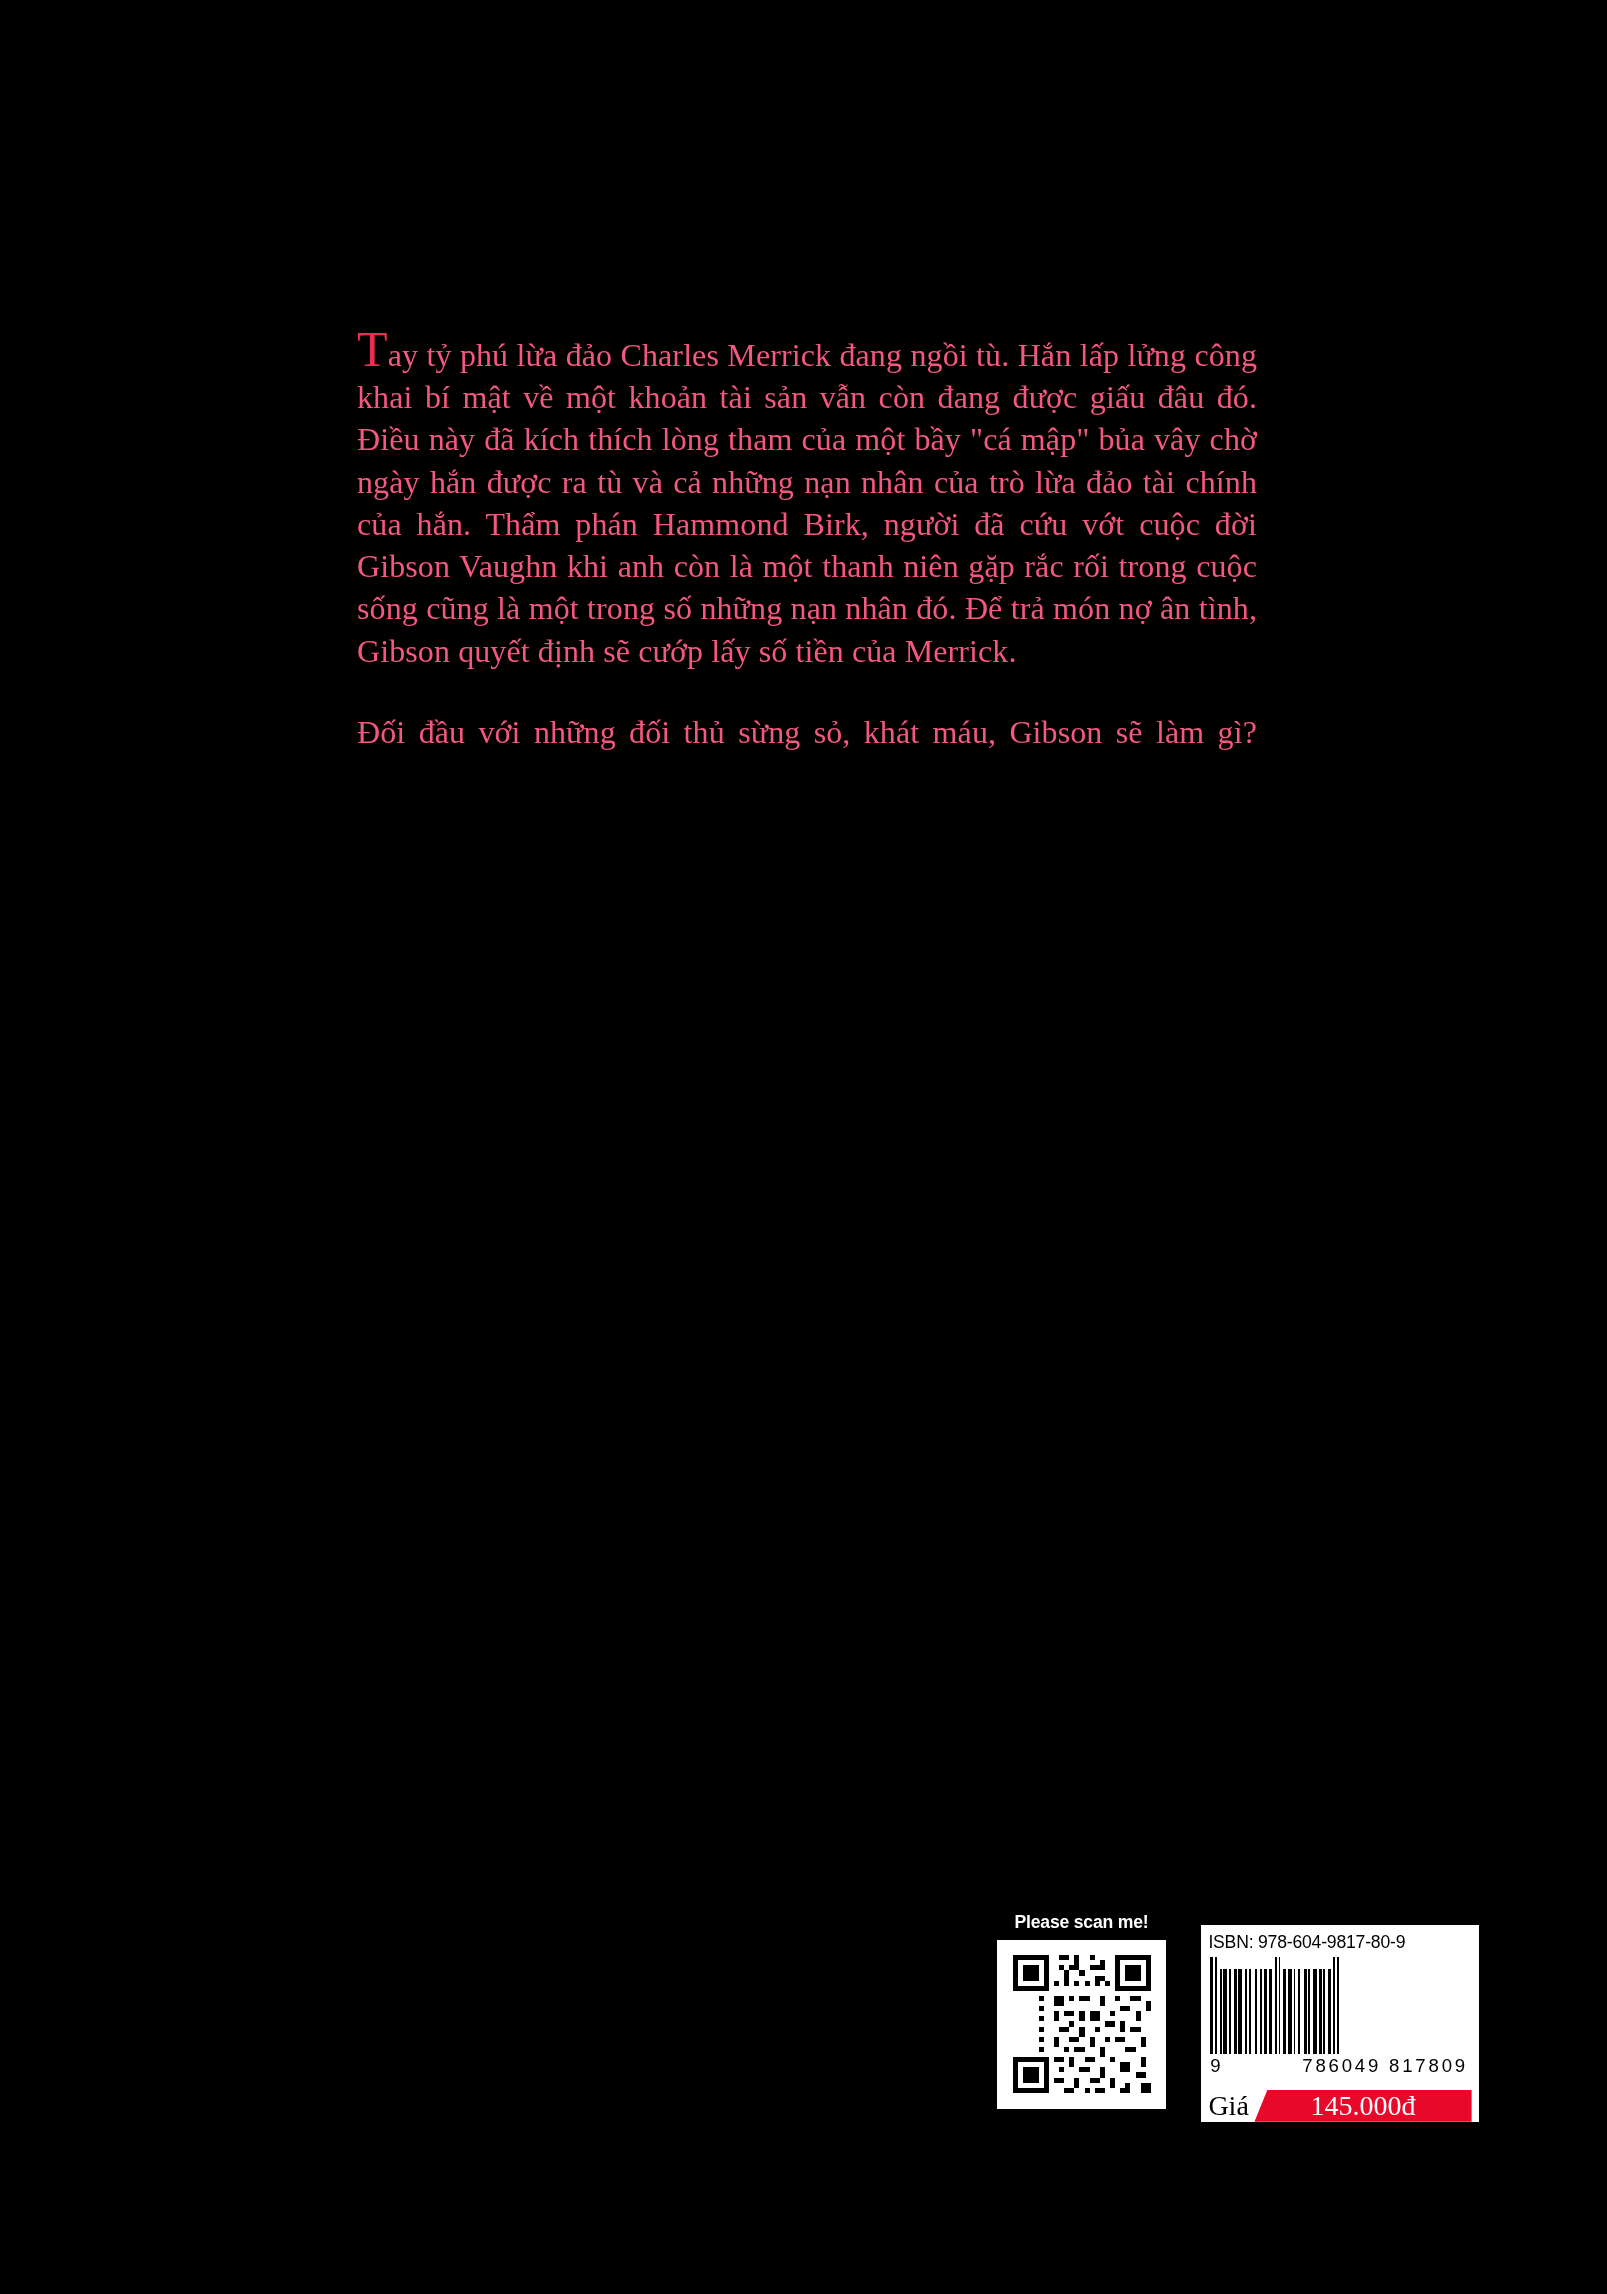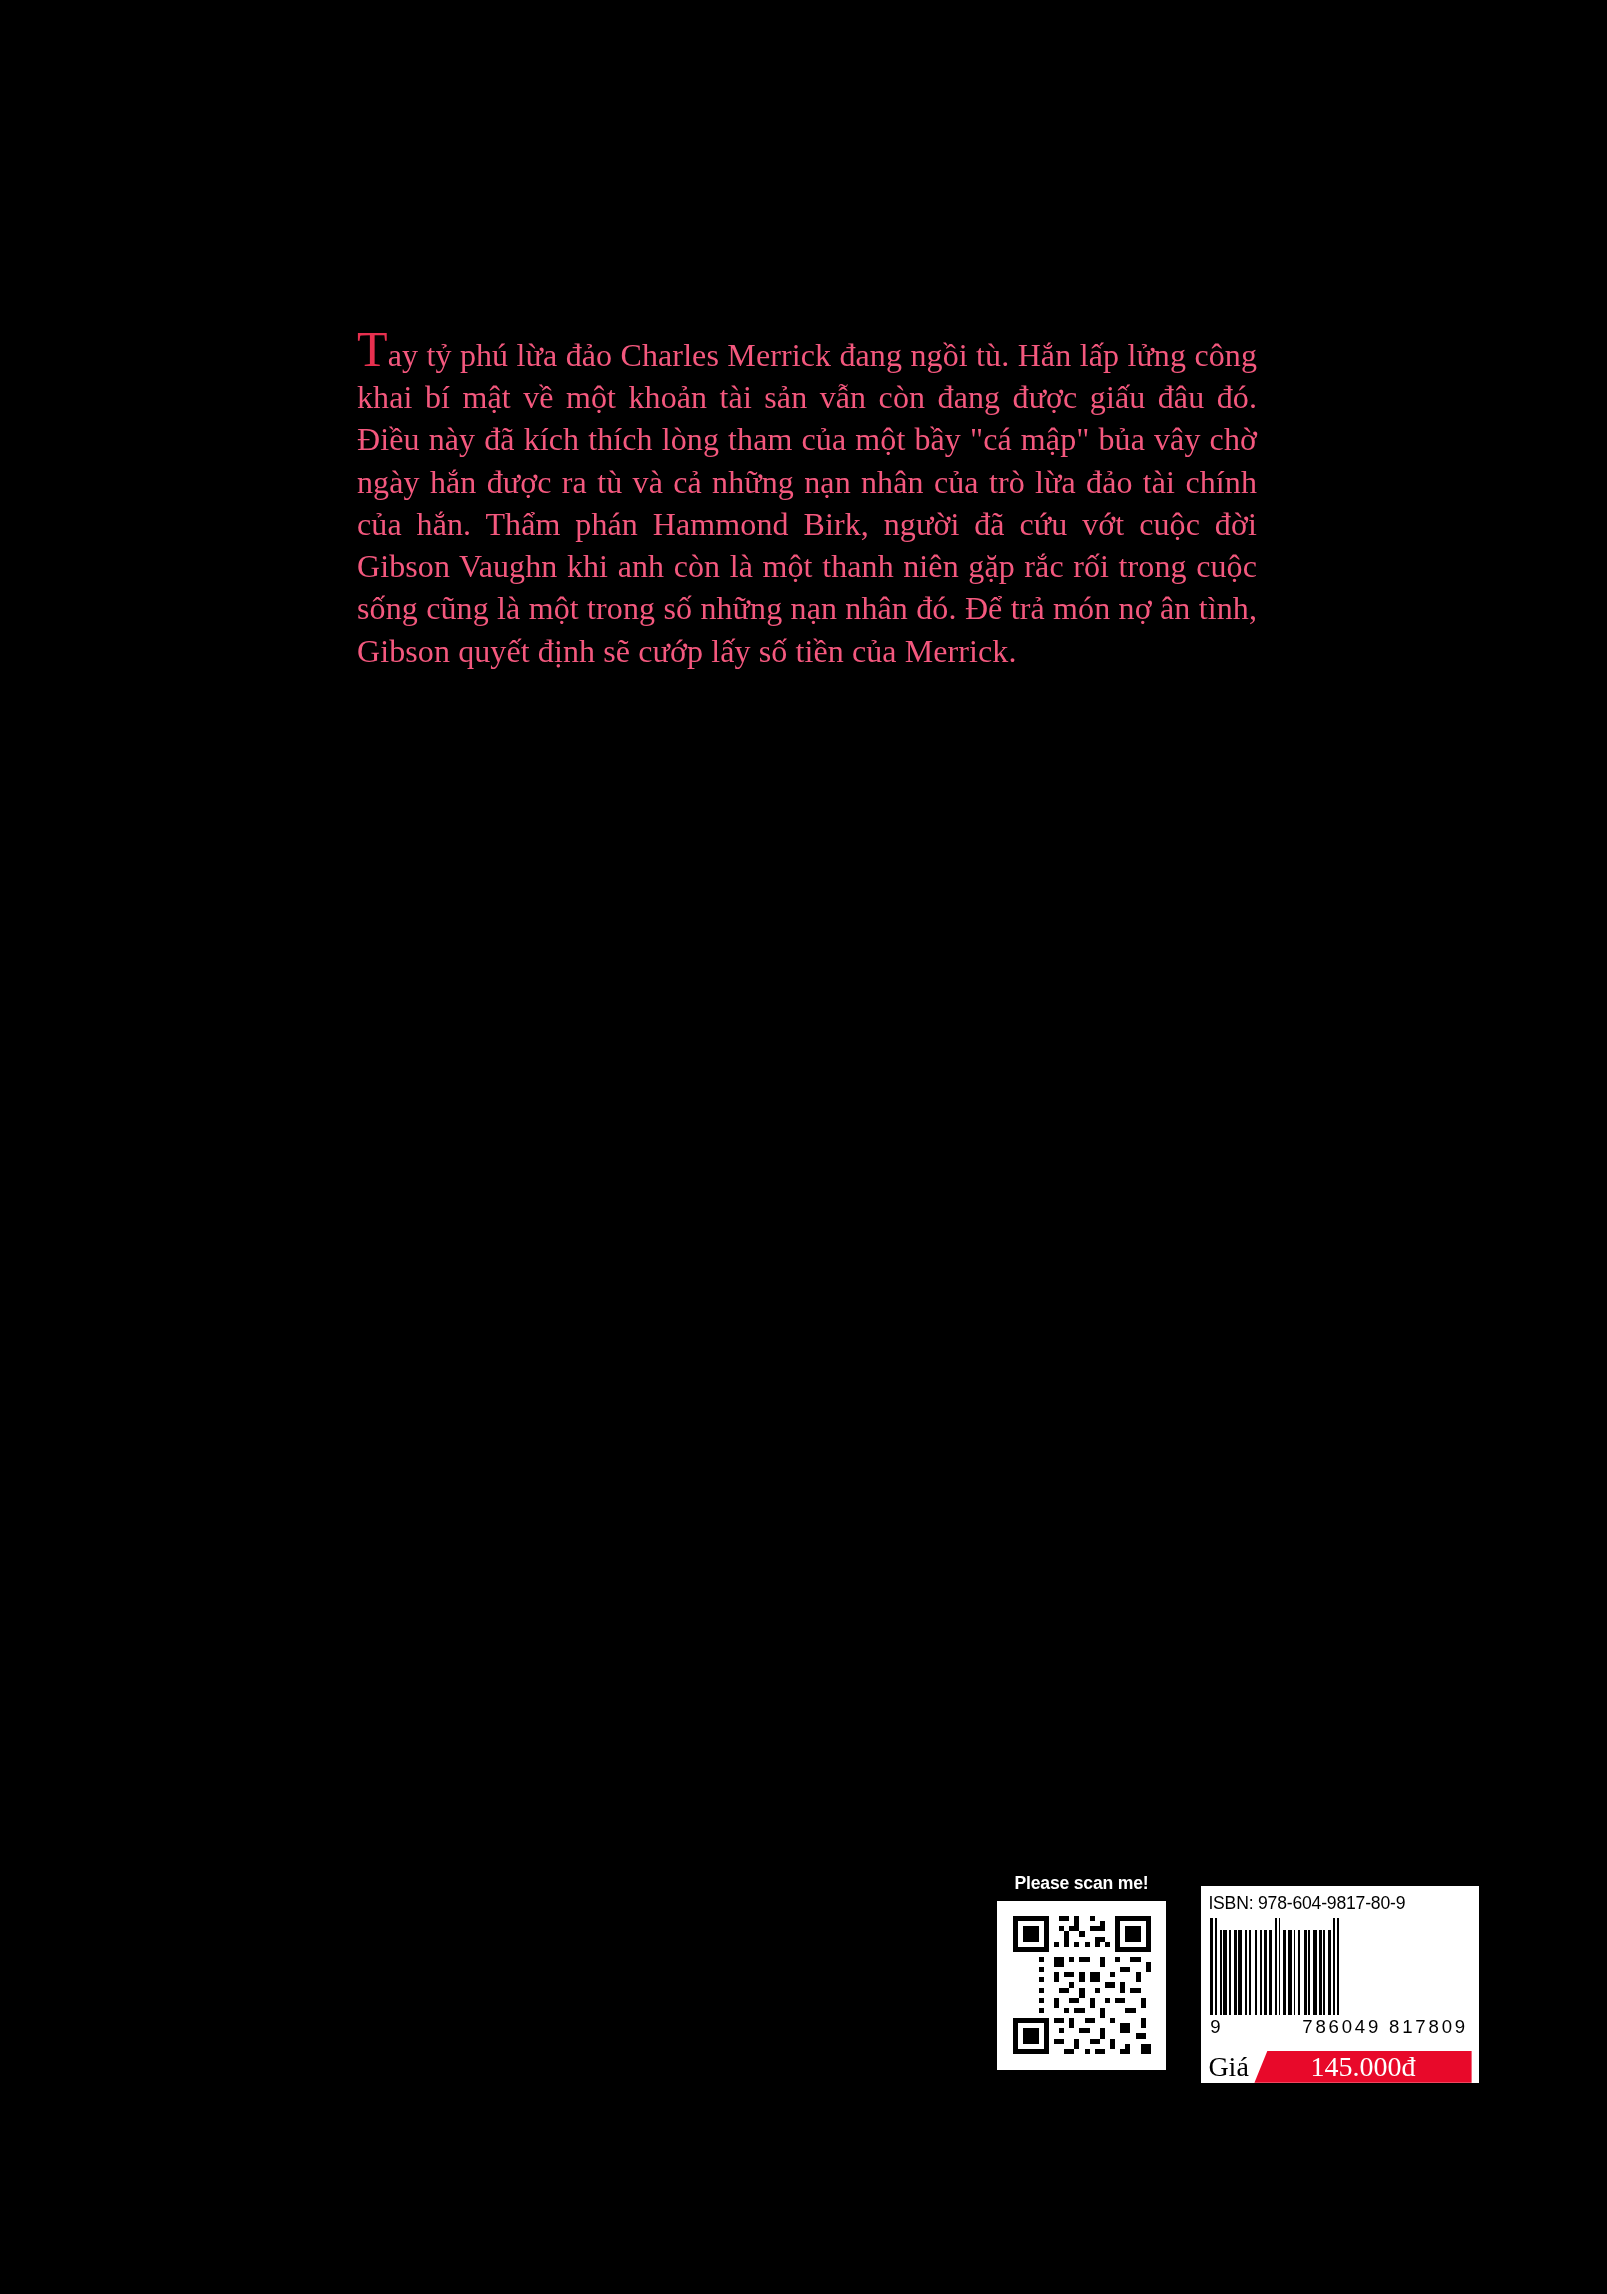--- a/index.html
+++ b/index.html
@@ -46,21 +46,21 @@
     color: #e8304f;
     font-size: 50px;
     line-height: 0.9;
     font-family: "Liberation Serif", serif;
   }
 
   
   .bottom-area {
     position: absolute;
     left: 997px;
-    top: 1873px;
+    top: 1912px;
     width: 482px;
     height: 223px;
   }
 
   .qr-block {
     position: absolute;
     left: 0;
     top: 0;
     width: 169px;
   }
@@ -152,20 +152,21 @@
     clip-path: polygon(13px 0, 100% 0, 100% 100%, 0 100%);
   }
 </style>
 </head>
 <body>
 
 <div class="page">
 
   <div class="blurb">
     <p><span class="dropcap">T</span><span>ay tỷ phú lừa đảo Charles Merrick đang ngồi tù. Hắn lấp lửng công khai bí mật về một khoản tài sản vẫn còn đang được giấu đâu đó. Điều này đã kích thích lòng tham của một bầy "cá mập" bủa vây chờ ngày hắn được ra tù và cả những nạn nhân của trò lừa đảo tài chính của hắn. Thẩm phán Hammond Birk, người đã cứu vớt cuộc đời Gibson Vaughn khi anh còn là một thanh niên gặp rắc rối trong cuộc sống cũng là một trong số những nạn nhân đó. Để trả món nợ ân tình, Gibson quyết định sẽ cướp lấy số tiền của Merrick.</span></p>
+    <p class="second">Đối đầu với những đối thủ sừng sỏ, khát máu, Gibson sẽ làm gì?</p>
   </div>
 
   <div class="bottom-area">
 
     <div class="qr-block">
       <div class="qr-caption">Please scan me!</div>
       <div class="qr-box">
         <svg class="qr-svg" width="148" height="148" viewBox="0 0 29 29" shape-rendering="crispEdges">
           <rect width="29" height="29" fill="#ffffff"></rect>
           <g fill="#000000">

